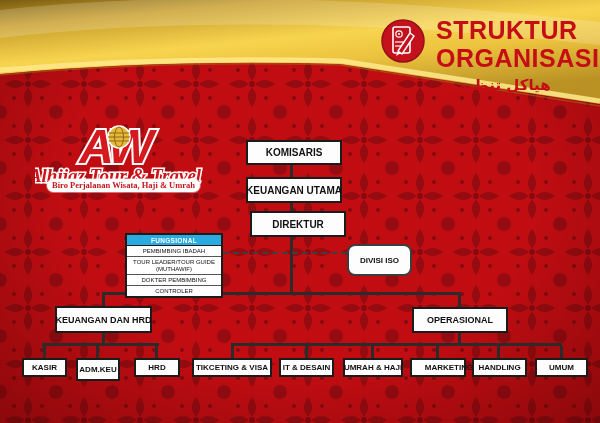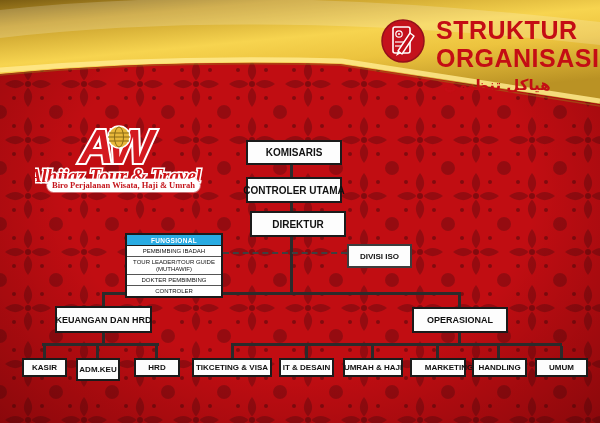--- a/index.html
+++ b/index.html
@@ -150,23 +150,23 @@
   <div class="line" style="left:458px; top:333px; width:3px; height:11px;"></div>
   <div class="line" style="left:231px; top:343px; width:331px; height:3px;"></div>
   <div class="line" style="left:231px; top:346px; width:3px; height:12px;"></div>
   <div class="line" style="left:305px; top:346px; width:3px; height:12px;"></div>
   <div class="line" style="left:371px; top:346px; width:3px; height:12px;"></div>
   <div class="line" style="left:436px; top:346px; width:3px; height:12px;"></div>
   <div class="line" style="left:497px; top:346px; width:3px; height:12px;"></div>
   <div class="line" style="left:560px; top:346px; width:3px; height:12px;"></div>
 
   <div class="node n-main" style="left:246px; top:140px; width:96px; height:25px;">KOMISARIS</div>
-  <div class="node n-main" style="left:246px; top:177px; width:96px; height:26px;">CONTROLER UTAMA</div>
+  <div class="node n-main" style="left:246px; top:177px; width:96px; height:26px;">KEUANGAN UTAMA</div>
   <div class="node n-main" style="left:250px; top:211px; width:96px; height:26px;">DIREKTUR</div>
-  <div class="node n-iso" style="left:347px; top:244px; width:65px; height:24px;">DIVISI ISO</div>
+  <div class="node n-iso" style="left:347px; top:244px; width:65px; height:32px;border-radius:8px;">DIVISI ISO</div>
   <div class="node n-mid" style="left:55px; top:306px; width:97px; height:27px;">KEUANGAN DAN HRD</div>
   <div class="node n-mid" style="left:412px; top:307px; width:96px; height:26px;">OPERASIONAL</div>
 
   <div class="node n-bot" style="left:22px;  top:358px; width:45px; height:19px;">KASIR</div>
   <div class="node n-bot" style="left:76px;  top:358px; width:44px; height:23px;">ADM.KEU</div>
   <div class="node n-bot" style="left:134px; top:358px; width:46px; height:19px;">HRD</div>
   <div class="node n-bot" style="left:192px; top:358px; width:80px; height:19px;">TIKCETING &amp; VISA</div>
   <div class="node n-bot" style="left:279px; top:358px; width:55px; height:19px;">IT &amp; DESAIN</div>
   <div class="node n-bot" style="left:343px; top:358px; width:60px; height:19px;">UMRAH &amp; HAJI</div>
   <div class="node n-bot" style="left:410px; top:358px; width:56px; height:19px;padding-left:22px;">MARKETING</div>

